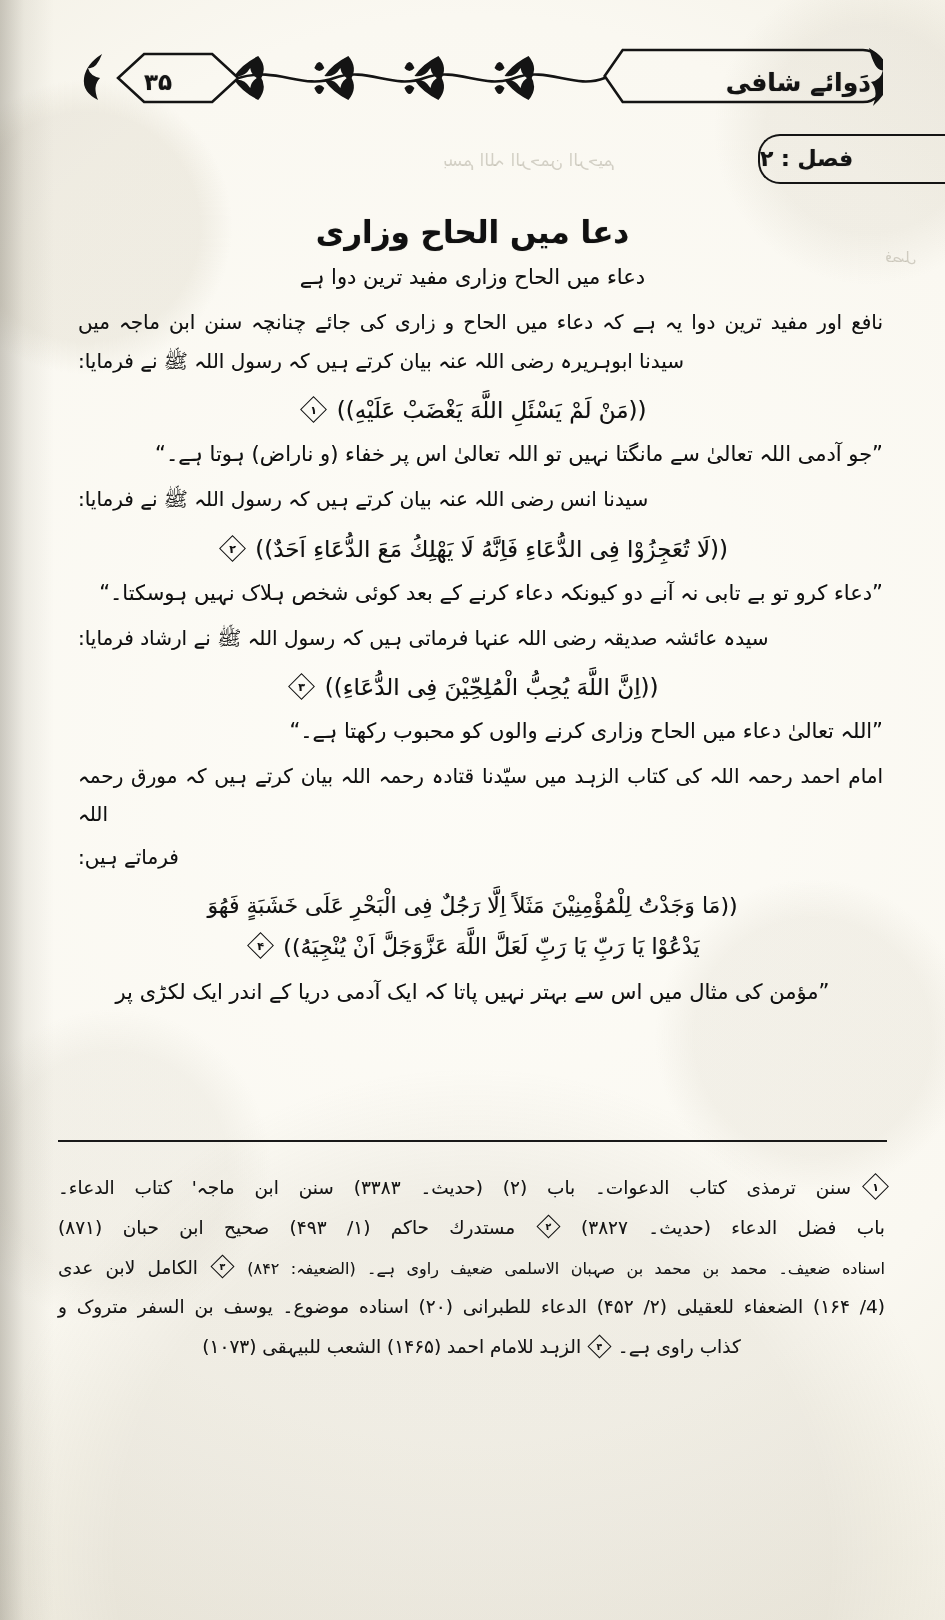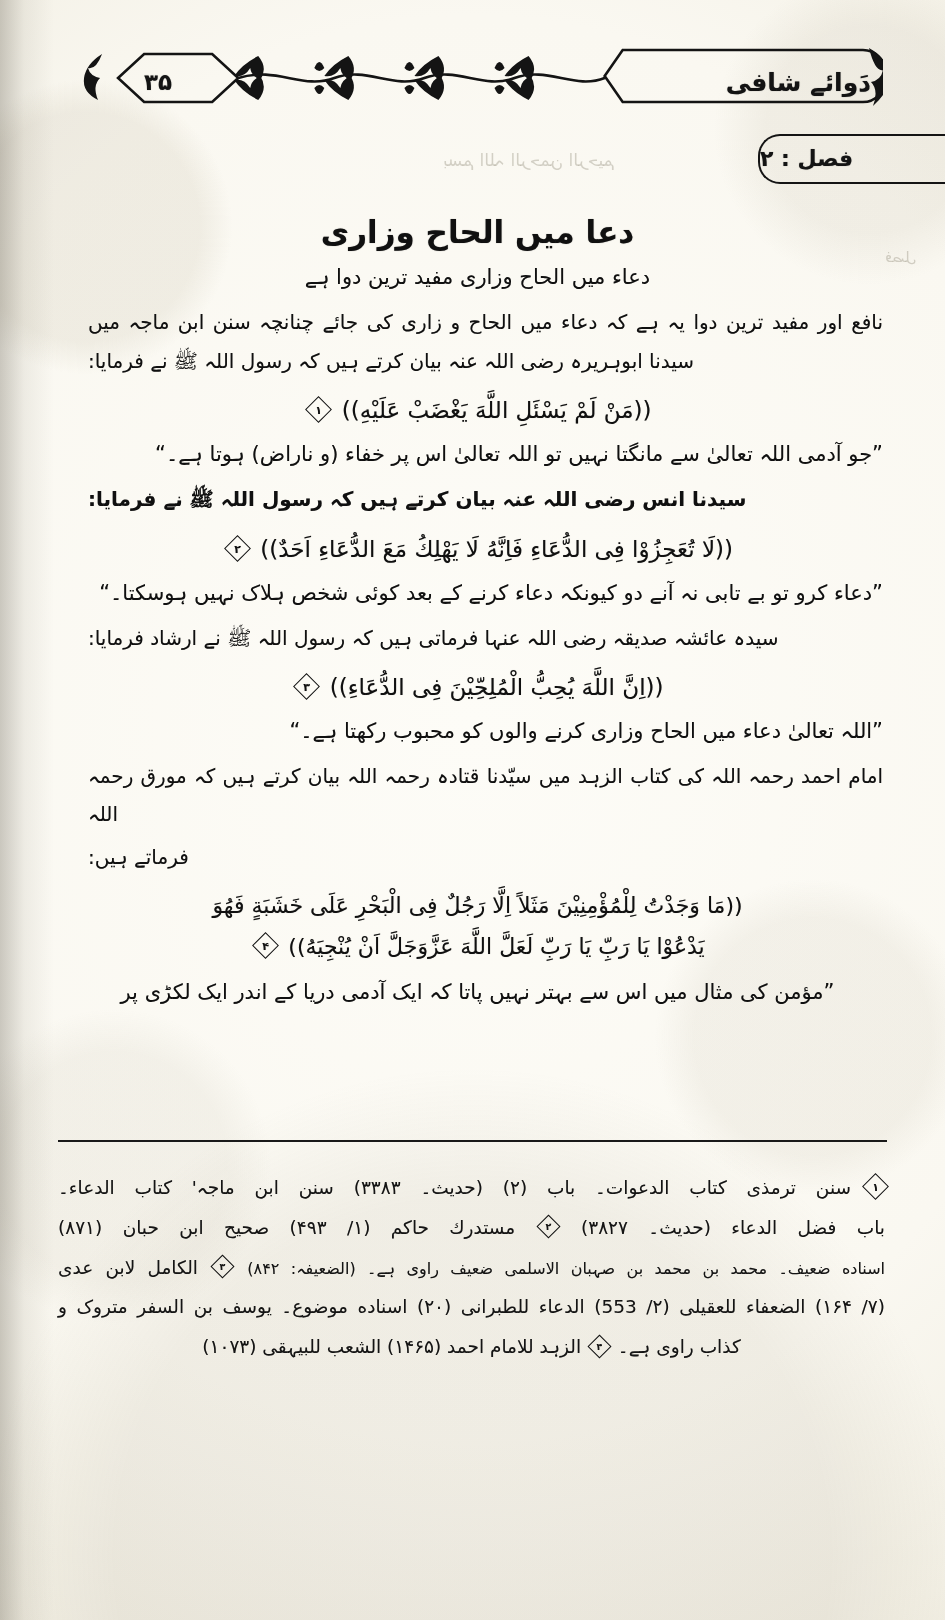--- a/index.html
+++ b/index.html
@@ -71,21 +71,21 @@
 
   
   .ghost{
     position:absolute;color:rgba(120,112,92,.30);
     font-size:17px;white-space:nowrap;pointer-events:none;
     transform:scaleX(-1);z-index:2;
   }
 
   
   .content{
-    position:absolute;top:212px;right:62px;left:72px;
+    position:absolute;top:212px;right:62px;left:62px;
     color:#101010;
   }
   .title{
     text-align:center;
     font-size:31px;font-weight:bold;
     line-height:1.35;
     margin:0 0 8px 0;
     text-shadow:0 0 1px rgba(0,0,0,.45);
   }
   .subtitle{
@@ -227,21 +227,21 @@
 
     <p class="body">نافع اور مفید ترین دوا یہ ہے کہ دعاء میں الحاح و زاری کی جائے چنانچہ سنن ابن ماجہ میں سیدنا ابوہریرہ رضی اللہ عنہ بیان کرتے ہیں کہ رسول اللہ ﷺ نے فرمایا:</p>
 
     <div class="arabic">
       <span>((مَنْ لَمْ يَسْئَلِ اللَّهَ يَغْضَبْ عَلَيْهِ))</span>
       <span class="fnm"><i>۱</i></span>
     </div>
 
     <div class="trans">”جو آدمی اللہ تعالیٰ سے مانگتا نہیں تو اللہ تعالیٰ اس پر خفاء (و ناراض) ہوتا ہے۔“</div>
 
-    <p class="body" style="text-align:left;font-weight:bold;">سیدنا انس رضی اللہ عنہ بیان کرتے ہیں کہ رسول اللہ ﷺ نے فرمایا:</p>
+    <p class="body" style="text-align:left;">سیدنا انس رضی اللہ عنہ بیان کرتے ہیں کہ رسول اللہ ﷺ نے فرمایا:</p>
 
     <div class="arabic">
       <span>((لَا تُعَجِزُوْا فِى الدُّعَاءِ فَاِنَّهُ لَا يَهْلِكُ مَعَ الدُّعَاءِ اَحَدٌ))</span>
       <span class="fnm"><i>۲</i></span>
     </div>
 
     <div class="trans">”دعاء کرو تو بے تابی نہ آنے دو کیونکہ دعاء کرنے کے بعد کوئی شخص ہلاک نہیں ہوسکتا۔“</div>
 
     <p class="body" style="text-align:left;">سیدہ عائشہ صدیقہ رضی اللہ عنہا فرماتی ہیں کہ رسول اللہ ﷺ نے ارشاد فرمایا:</p>
 
@@ -281,21 +281,21 @@
       <span>مستدرك حاكم (۱/ ۴۹۳) صحیح ابن حبان (۸۷۱)</span>
     </div>
 
     <div class="fn-line">
       <span class="small">اسناده ضعیف۔ محمد بن محمد بن صہبان الاسلمی ضعیف راوی ہے۔ (الضعیفہ: ۸۴۲)</span>
       <span class="fnm sm"><i>۳</i></span>
       <span>الکامل لابن عدی</span>
     </div>
 
     <div class="fn-line">
-      <span>(۷/ ۱۶۴) الضعفاء للعقیلی (۲/ 553) الدعاء للطبرانی (۲۰) اسناده موضوع۔ یوسف بن السفر متروک و</span>
+      <span>(4/ ۱۶۴) الضعفاء للعقیلی (۲/ ۴۵۲) الدعاء للطبرانی (۲۰) اسناده موضوع۔ یوسف بن السفر متروک و</span>
     </div>
 
     <div class="fn-line lastline">
       <span>کذاب راوی ہے۔</span>
       <span class="fnm sm"><i>۴</i></span>
       <span>الزہد للامام احمد (۱۴۶۵) الشعب للبیہقی (۱۰۷۳)</span>
     </div>
 
   </div>
 

